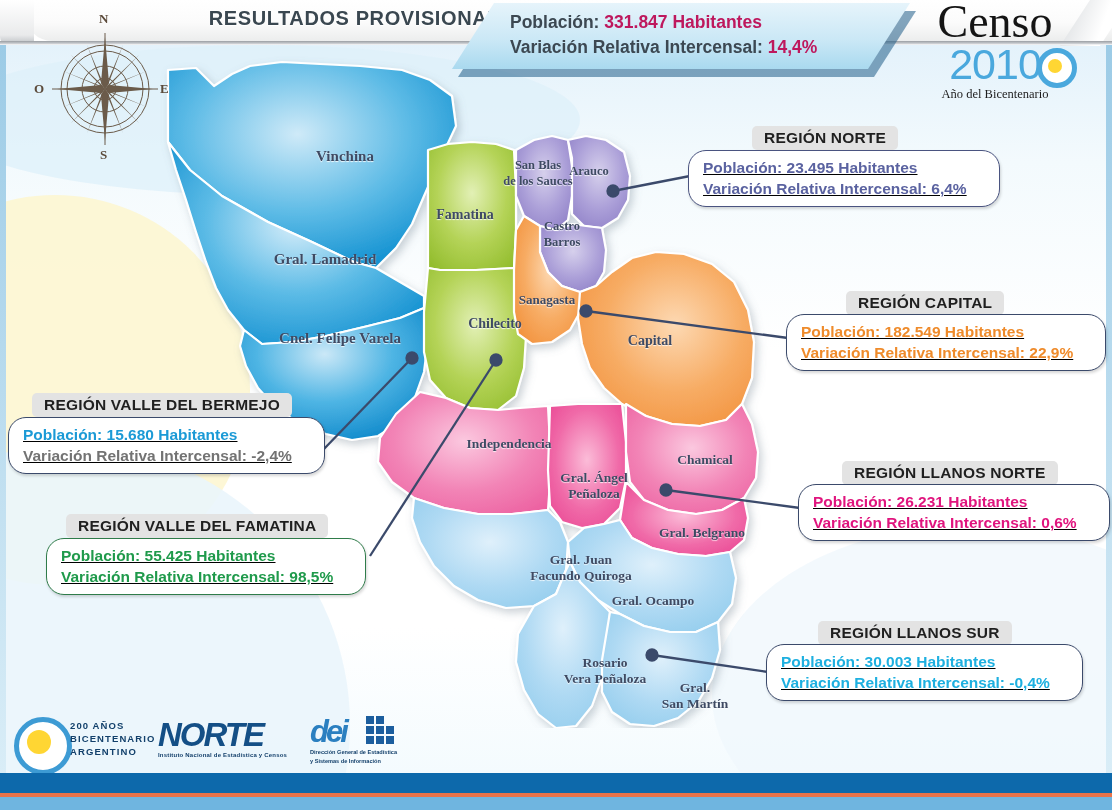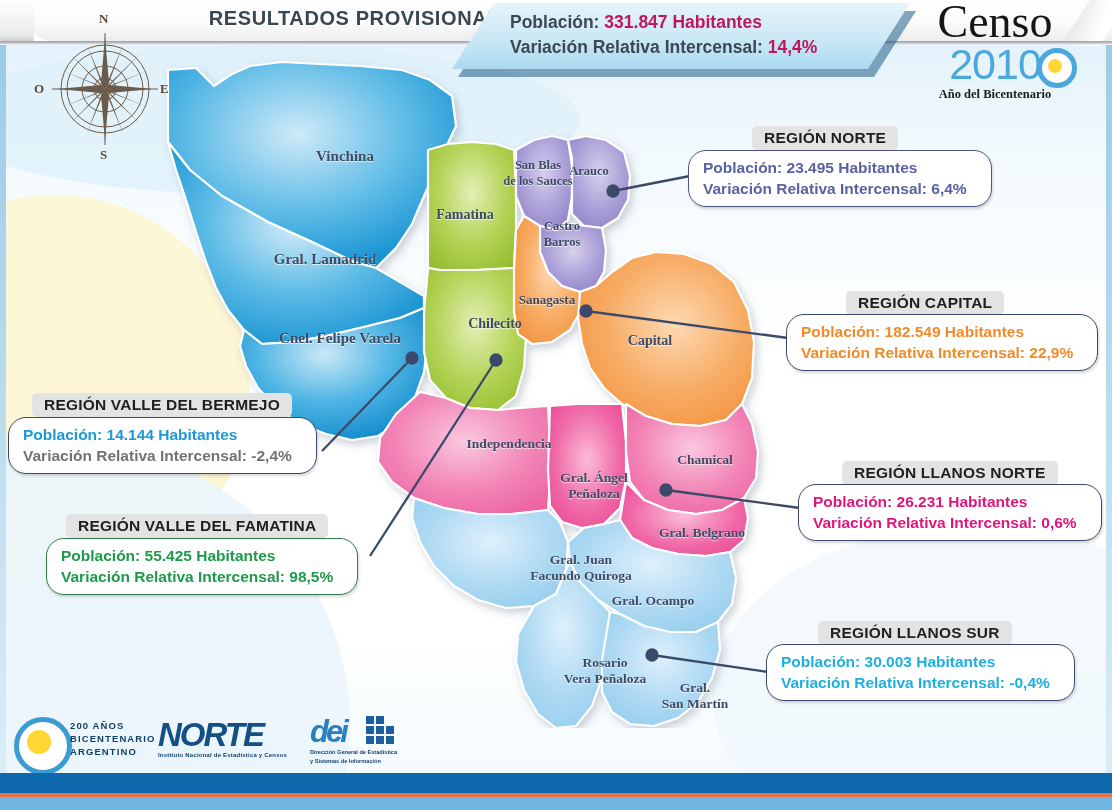--- a/index.html
+++ b/index.html
@@ -32,21 +32,21 @@
   
   .logo{position:absolute;right:22px;top:0px;width:190px;height:112px;text-align:center;}
   .logo-censo{font-family:"Liberation Serif",serif;font-size:46px;line-height:44px;
     color:#151515;font-weight:normal;letter-spacing:0px;}
   .logo-2010{position:relative;font-family:"Liberation Sans",sans-serif;font-size:43px;
     line-height:40px;font-weight:normal;color:#4aa8dd;letter-spacing:-1px;}
   .logo-sun{position:absolute;display:inline-block;width:30px;height:30px;border-radius:50%;
     background:#ffffff;border:5px solid #4aa8dd;top:4px;margin-left:-4px;}
   .logo-sun:after{content:"";position:absolute;left:6px;top:6px;width:14px;height:14px;
     border-radius:50%;background:#ffd633;}
-  .logo-ano{font-family:"Liberation Serif",serif;font-size:12.5px;color:#1c1c1c;margin-top:3px;font-weight:bold;}
+  .logo-ano{font-family:"Liberation Serif",serif;font-size:12.5px;color:#1c1c1c;margin-top:3px;}
 
   
   .canvas{position:absolute;left:0;top:45px;width:1112px;height:728px;
     background:linear-gradient(180deg,#e4f2fb 0%,#f3fafd 16%,#ffffff 42%,#ffffff 80%,#f4fbfe 100%);
     overflow:hidden;}
   .edge-left{position:absolute;left:0;top:45px;width:6px;height:728px;
     background:linear-gradient(180deg,#9ccbe6,#d9edf7);}
   .edge-right{position:absolute;right:0;top:45px;width:6px;height:728px;
     background:linear-gradient(180deg,#9ccbe6,#d9edf7);}
 
@@ -76,22 +76,22 @@
     clip-path:polygon(42px 0,458px 0,416px 66px,0 66px);}
   .banner-txt{position:absolute;left:58px;top:7px;width:400px;
     font-size:17.5px;line-height:25px;color:#3c4852;font-weight:600;}
   .banner-txt b{color:#be185d;font-weight:bold;}
 
   
   .ro-head{position:absolute;font-size:15.5px;font-weight:bold;color:#1f1f1f;
     background:#e3e3e3;border-radius:5px;padding:3px 12px 3px 12px;white-space:nowrap;
     letter-spacing:.2px;}
   .ro-box{position:absolute;background:#ffffff;border:1.6px solid;border-radius:18px;
-    padding:6px 24px 7px 14px;white-space:nowrap;
-    box-shadow:1px 2px 3px rgba(0,0,0,.16);}
+    padding:6px 32px 7px 14px;white-space:nowrap;
+    box-shadow:1px 2px 3px rgba(0,0,0,.16);text-decoration:underline;}
   .ro-line{font-size:15.5px;line-height:21px;font-weight:bold;}
 
   
   .maplayer{position:absolute;left:0;top:0;width:1112px;height:728px;}
   .dept-label{position:absolute;font-family:"Liberation Serif",serif;
     font-weight:bold;color:#3e4a63;text-align:center;line-height:16px;
     text-shadow:0 1px 1px rgba(255,255,255,.85);white-space:nowrap;}
 
   
   .compass{position:absolute;left:46px;top:15px;width:118px;height:145px;}
@@ -308,21 +308,21 @@
   </div>
 
   <div class="ro-head" style="left:846px;top:291px;">REGIÓN CAPITAL</div>
   <div class="ro-box" style="left:786px;top:314px;border-color:#3b4a6b;">
     <div class="ro-line" style="color:#ef8b2b;">Población: 182.549 Habitantes</div>
     <div class="ro-line" style="color:#ef8b2b;">Variación Relativa Intercensal: 22,9%</div>
   </div>
 
   <div class="ro-head" style="left:32px;top:393px;">REGIÓN VALLE DEL BERMEJO</div>
   <div class="ro-box" style="left:8px;top:417px;border-color:#3b4a6b;">
-    <div class="ro-line" style="color:#1b9ad6;">Población: 14.144 Habitantes</div>
+    <div class="ro-line" style="color:#1b9ad6;">Población: 15.680 Habitantes</div>
     <div class="ro-line" style="color:#737373;">Variación Relativa Intercensal: -2,4%</div>
   </div>
 
   <div class="ro-head" style="left:66px;top:514px;">REGIÓN VALLE DEL FAMATINA</div>
   <div class="ro-box" style="left:46px;top:538px;border-color:#2f7c4a;">
     <div class="ro-line" style="color:#1f9a4b;">Población: 55.425 Habitantes</div>
     <div class="ro-line" style="color:#1f9a4b;">Variación Relativa Intercensal: 98,5%</div>
   </div>
 
   <div class="ro-head" style="left:842px;top:461px;">REGIÓN LLANOS NORTE</div>

